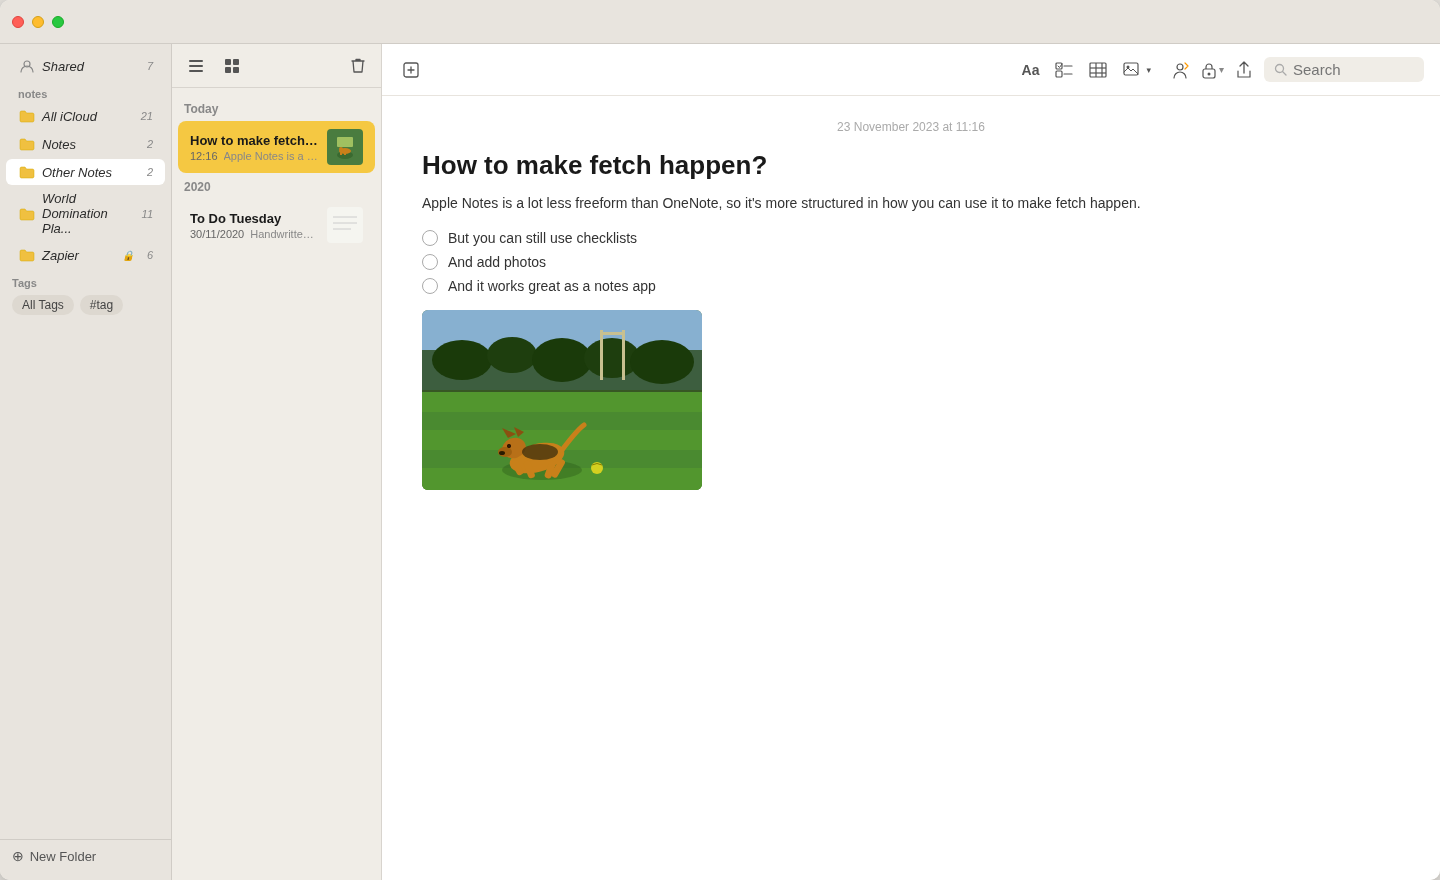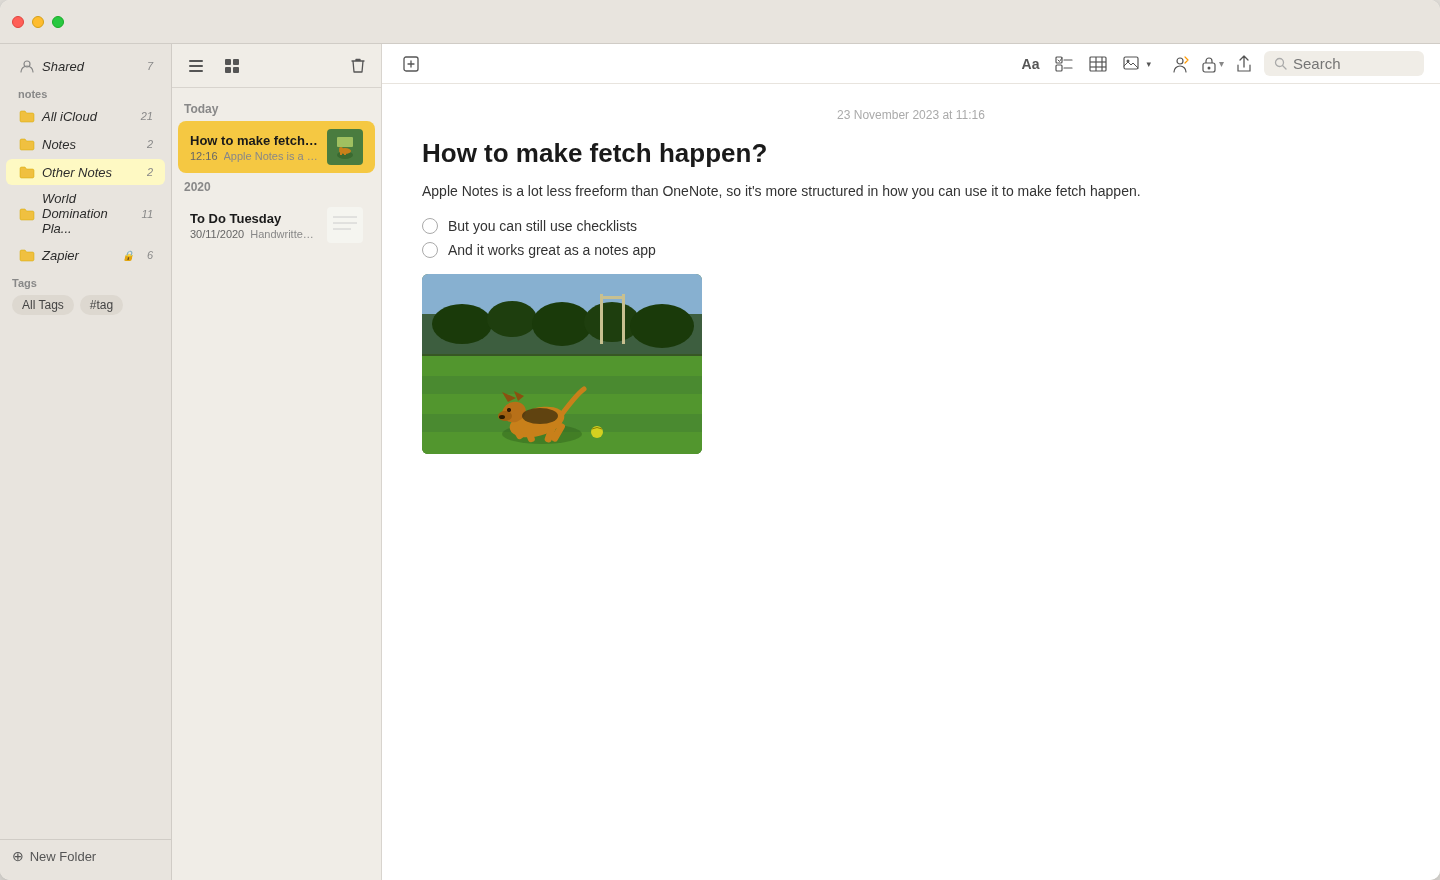--- a/index.html
+++ b/index.html
@@ -78,21 +78,21 @@
 
     .sidebar-section-item {
       display: flex;
       align-items: center;
       padding: 4px 12px;
       cursor: pointer;
       border-radius: 6px;
       margin: 1px 6px;
       font-style: italic;
     }
-    .sidebar-section-item.active { background: #fef9c3; }
+    .sidebar-section-item.active { background: #ffffff; }
 
     .sidebar-icon {
       width: 18px;
       height: 18px;
       margin-right: 6px;
       flex-shrink: 0;
       display: flex;
       align-items: center;
       justify-content: center;
       font-size: 14px;
@@ -268,21 +268,21 @@
     
     .note-detail {
       flex: 1;
       background: #fff;
       display: flex;
       flex-direction: column;
       overflow: hidden;
     }
 
     .note-detail-toolbar {
-      height: 40px;
+      height: 52px;
       display: flex;
       align-items: center;
       padding: 13px 16px;
       gap: 12px;
       border-bottom: 1px solid #e8e4de;
       background: #fff;
     }
 
     .note-detail-toolbar-spacer { flex: 1; }
 
@@ -651,20 +651,24 @@
         <div class="note-timestamp">23 November 2023 at 11:16</div>
         <div class="note-title">How to make fetch happen?</div>
         <div class="note-body-text">Apple Notes is a lot less freeform than OneNote, so it's more structured in how you can use it to make fetch happen.</div>
 
         <div class="checklist-item">
           <div class="checklist-circle"></div>
           <span class="checklist-label">But you can still use checklists</span>
         </div>
         <div class="checklist-item">
           <div class="checklist-circle"></div>
+          <span class="checklist-label">And add photos</span>
+        </div>
+        <div class="checklist-item">
+          <div class="checklist-circle"></div>
           <span class="checklist-label">And it works great as a notes app</span>
         </div>
 
         <div class="note-image">
           <svg width="280" height="180" viewBox="0 0 280 180" xmlns="http://www.w3.org/2000/svg">
 
             <rect width="280" height="180" fill="#6a8a4a"></rect>
 
             <rect width="280" height="80" fill="#87b0d0"></rect>
 

